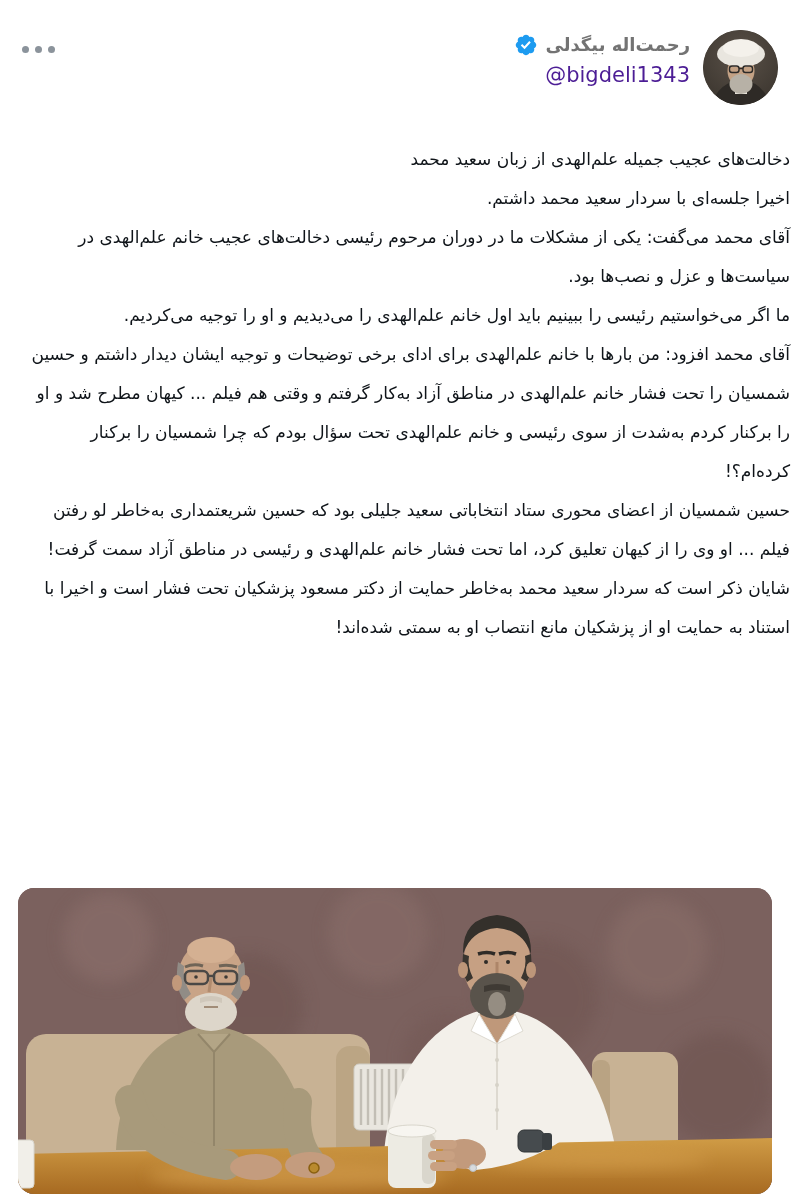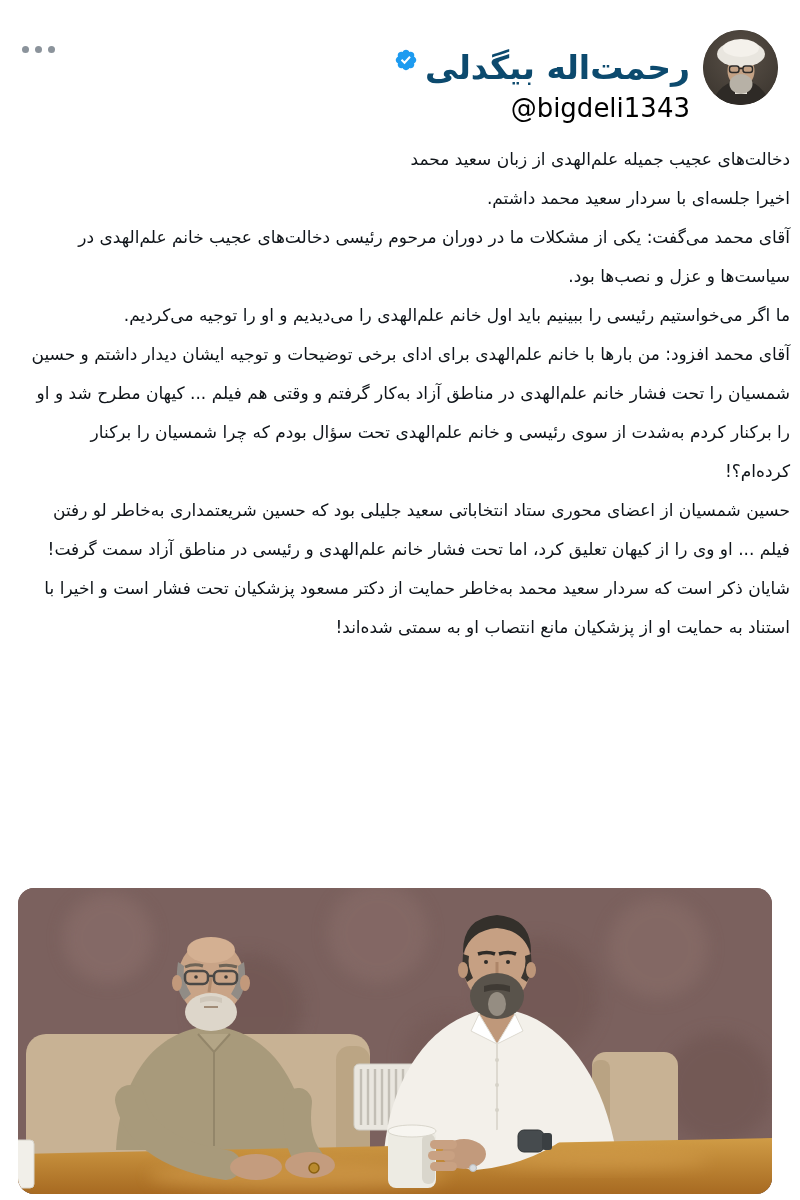--- a/index.html
+++ b/index.html
@@ -12,23 +12,23 @@
   .page { position:absolute; inset:0; }
 
   
   .avatar {
     position:absolute; top:30px; right:22px; width:75px; height:75px;
     border-radius:50%; overflow:hidden; border:none; cursor:pointer; background:#474038;
   }
   .avatar svg { display:block; width:100%; height:100%; }
   .id-block { position:absolute; top:33px; right:110px; text-align:right; }
   .name-row { display:flex; align-items:center; gap:7px; }
-  .display-name { font-size:33px; font-weight:700; line-height:1.15; color:#0c4a6e;margin-top:16px; }
+  .display-name { font-size:18px; font-weight:700; line-height:1.15; color:#737373; }
   .verified { width:24px; height:24px; flex:0 0 auto; }
-  .handle { margin-top:6px; font-size:26px; color:#000000; direction:ltr; text-align:right; }
+  .handle { margin-top:6px; font-size:21px; color:#4c1d95; direction:ltr; text-align:right; }
 
   .more-btn {
     position:absolute; top:40px; left:16px; background:none; border:none; cursor:pointer;
     display:flex; gap:6px; padding:6px;
   }
   .more-btn i { width:7px; height:7px; border-radius:50%; background:#8b939b; display:block; }
 
   
   .tweet-text {
     position:absolute; top:140px; right:0; left:0;

